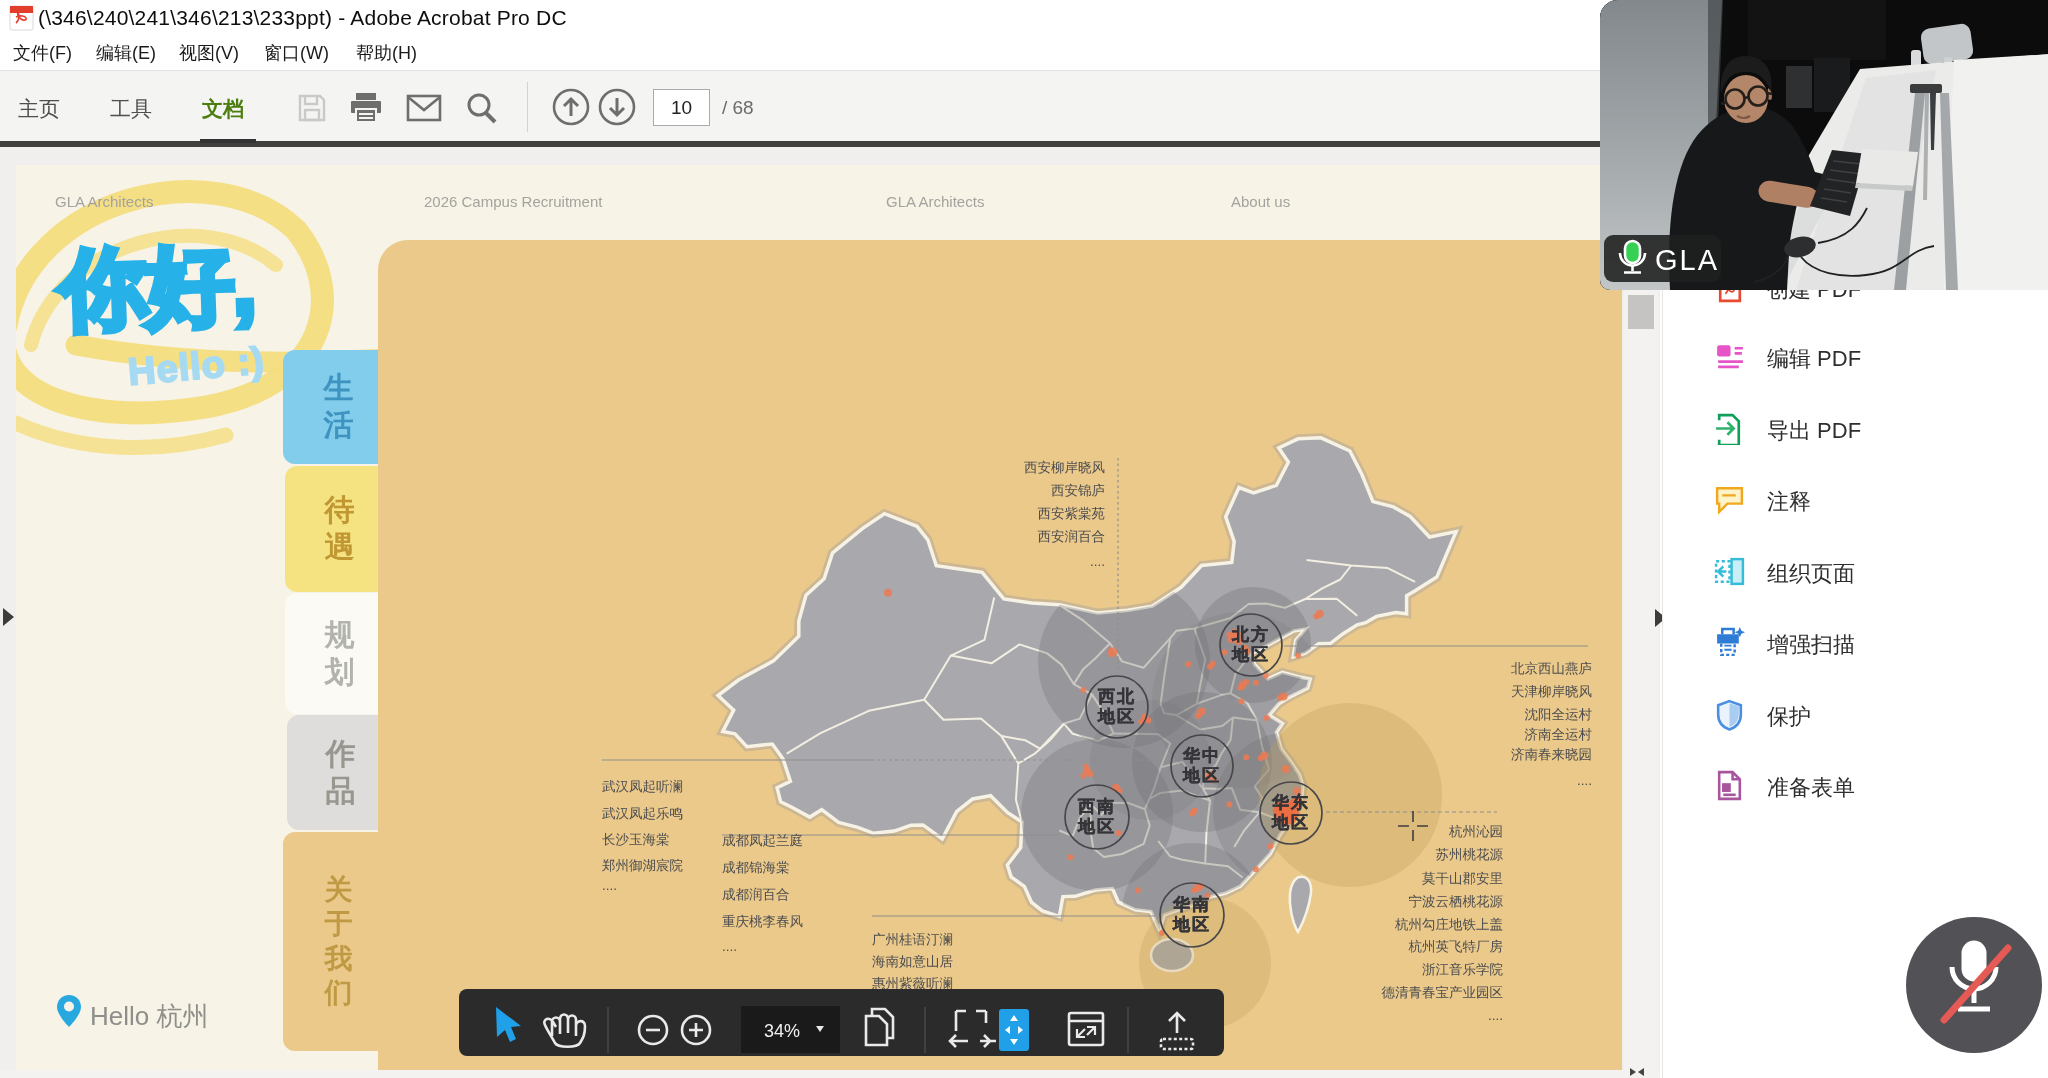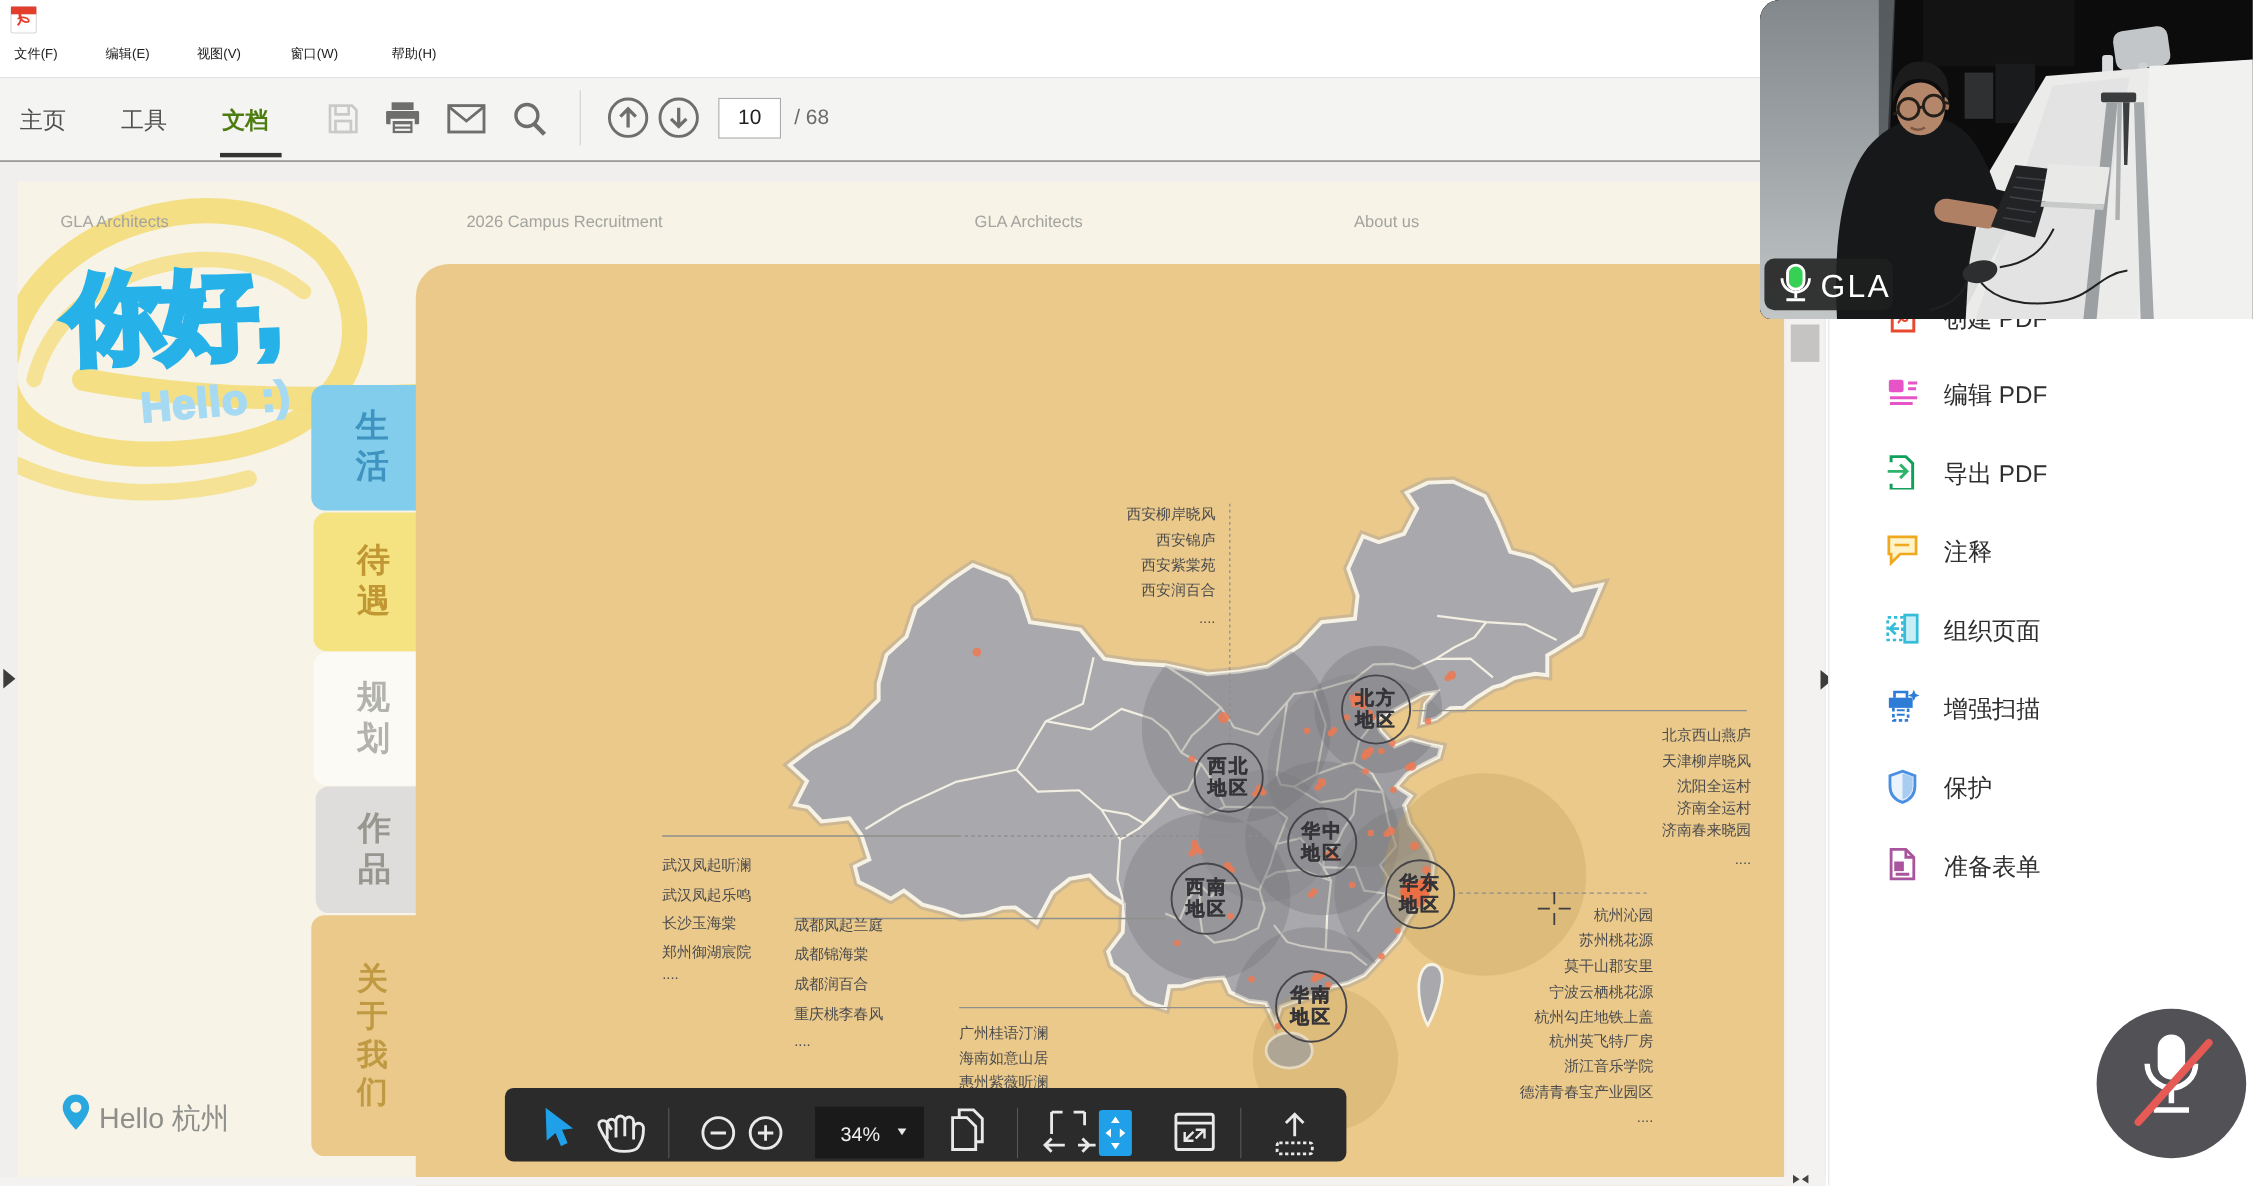--- a/index.html
+++ b/index.html
@@ -2,23 +2,23 @@
 <html><head><meta charset="utf-8">
 <style>
 *{margin:0;padding:0;box-sizing:border-box}
 html,body{width:2048px;height:1078px;overflow:hidden;background:#fff;
 font-family:"Liberation Sans",sans-serif;}
 #app{position:relative;width:2048px;height:1078px}
 
 #titlebar{position:absolute;left:0;top:0;width:2048px;height:36px;background:#fff}
 #titlebar .ttxt{position:absolute;left:38px;top:6px;font-size:21px;color:#0d0d0d;letter-spacing:.2px}
 #pdficon{position:absolute;left:9px;top:5px;width:25px;height:26px}
-#menubar{position:absolute;left:0;top:36px;width:2048px;height:34px;background:#fff;font-size:12px;color:#1a1a1a}
+#menubar{position:absolute;left:0;top:36px;width:2048px;height:34px;background:#fff;font-size:18px;color:#1a1a1a}
 #menubar span{position:absolute;top:5px}
-#toolbar{position:absolute;left:0;top:70px;width:1992px;height:77px;background:#f4f4f3;border-top:1px solid #e2e2e1;border-bottom:1px solid #404040}
+#toolbar{position:absolute;left:0;top:70px;width:1992px;height:77px;background:#f4f4f3;border-top:1px solid #e2e2e1;border-bottom:6px solid #404040}
 .tbtab{position:absolute;top:24px;font-size:21px;color:#4f4f4f}
 .tbtab.active{color:#4d7c0f}
 #tabline{position:absolute;left:200px;top:68px;width:56px;height:4px;background:#333}
 .tbi{position:absolute;top:20px}
 .tdiv{position:absolute;left:527px;top:11px;width:1px;height:50px;background:#d2d2d0}
 #pagebox{position:absolute;left:653px;top:18px;width:57px;height:37px;background:#fff;border:1px solid #ababab;font-size:19px;color:#222;text-align:center;line-height:35px}
 #pagetotal{position:absolute;left:722px;top:26px;font-size:19px;color:#6b6b6b}
 
 #docarea{position:absolute;left:0;top:147px;width:1660px;height:931px;background:#f0efed}
 #page{position:absolute;left:16px;top:18px;width:1606px;height:913px;background:#f7f3e6;overflow:hidden}
@@ -51,20 +51,21 @@
 </style></head>
 <body>
 <div id="app">
 
 <div id="titlebar">
  <svg id="pdficon" viewBox="0 0 25 26">
         <rect x="1" y="1" width="23" height="24" rx="2" fill="#fff" stroke="#d8d8d8"></rect>
         <rect x="1" y="1" width="23" height="7" fill="#e33e2b"></rect>
         <path d="M7 12 c5 -2 9 -1 10 1 c1 2 -2 3 -5 1 c-3 -2 -4 -5 -3 -7 c1 2 2 8 -2 11" stroke="#e33e2b" stroke-width="1.6" fill="none"></path>
       </svg>
+ <span class="ttxt">(\346\240\241\346\213\233ppt) - Adobe Acrobat Pro DC</span>
 </div>
 <div id="menubar">
  <span style="left:13px">文件(F)</span>
       <span style="left:96px">编辑(E)</span>
       <span style="left:179px">视图(V)</span>
       <span style="left:264px">窗口(W)</span>
       <span style="left:356px">帮助(H)</span>
 </div>
 <div id="toolbar">
  <span class="tbtab" style="left:18px">主页</span>

